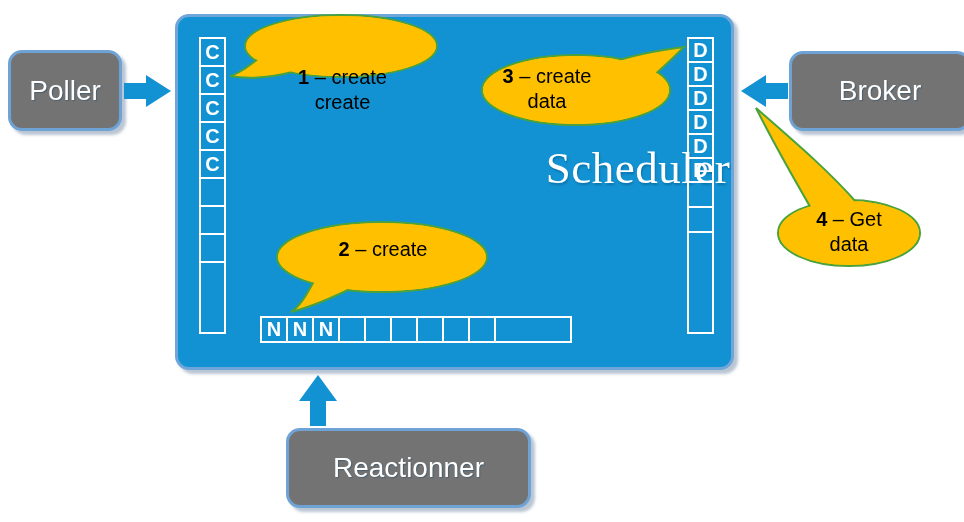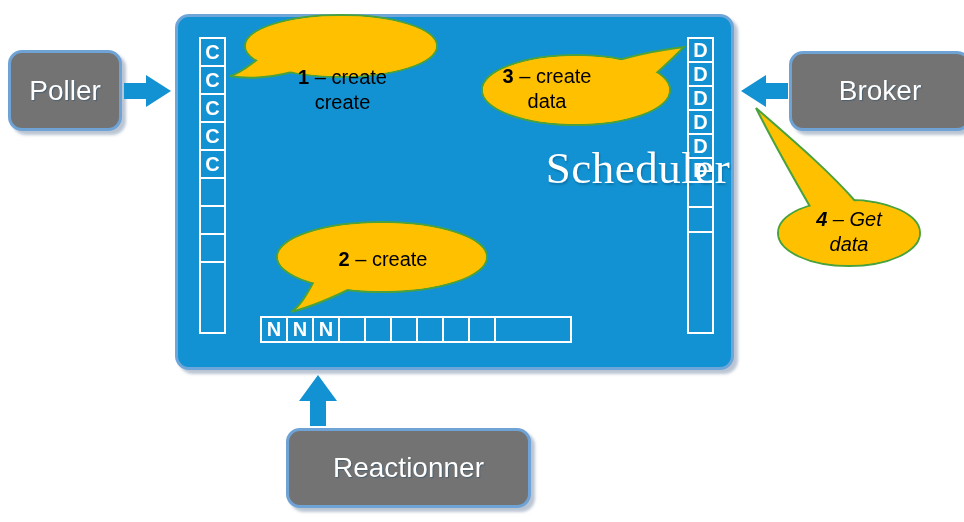--- a/index.html
+++ b/index.html
@@ -54,23 +54,23 @@
   .n-row .cell{width:26px;}
   
   .overlay{position:absolute;left:0;top:0;width:964px;height:522px;pointer-events:none;}
   
   .callout-text{
     position:absolute;color:#000000;font-size:20px;line-height:25px;
     text-align:center;
   }
   .callout-text .num{font-weight:700;}
   .ct1{left:245px;top:21px;width:195px;margin-top:44px;}
-  .ct2{left:277px;top:247px;width:212px;}
+  .ct2{left:277px;top:237px;width:212px;}
   .ct3{left:452px;top:64px;width:190px;}
-  .ct4{left:779px;top:207px;width:140px;font-style:italic;}
+  .ct4{left:779px;top:207px;width:140px;}
 </style>
 </head>
 <body>
 
 <div class="stage">
 
   <div class="scheduler">
     <div class="scheduler-title">Scheduler</div>
   </div>
 

